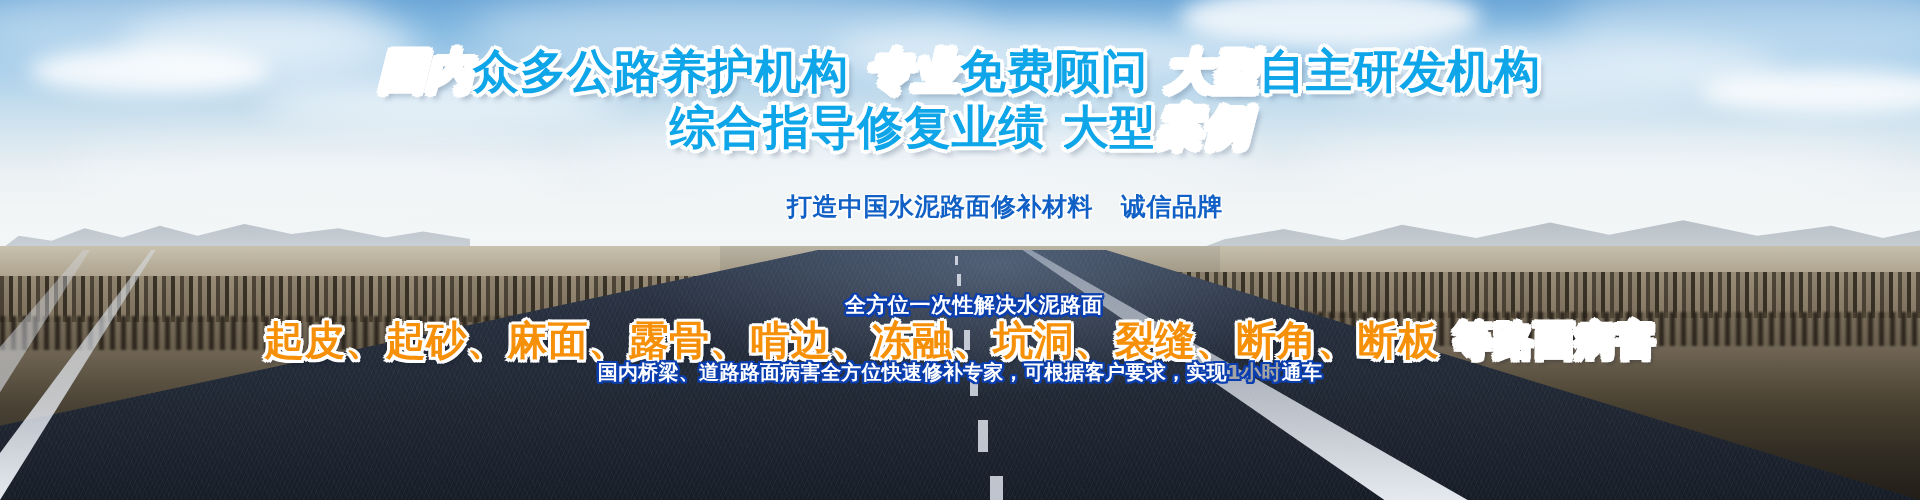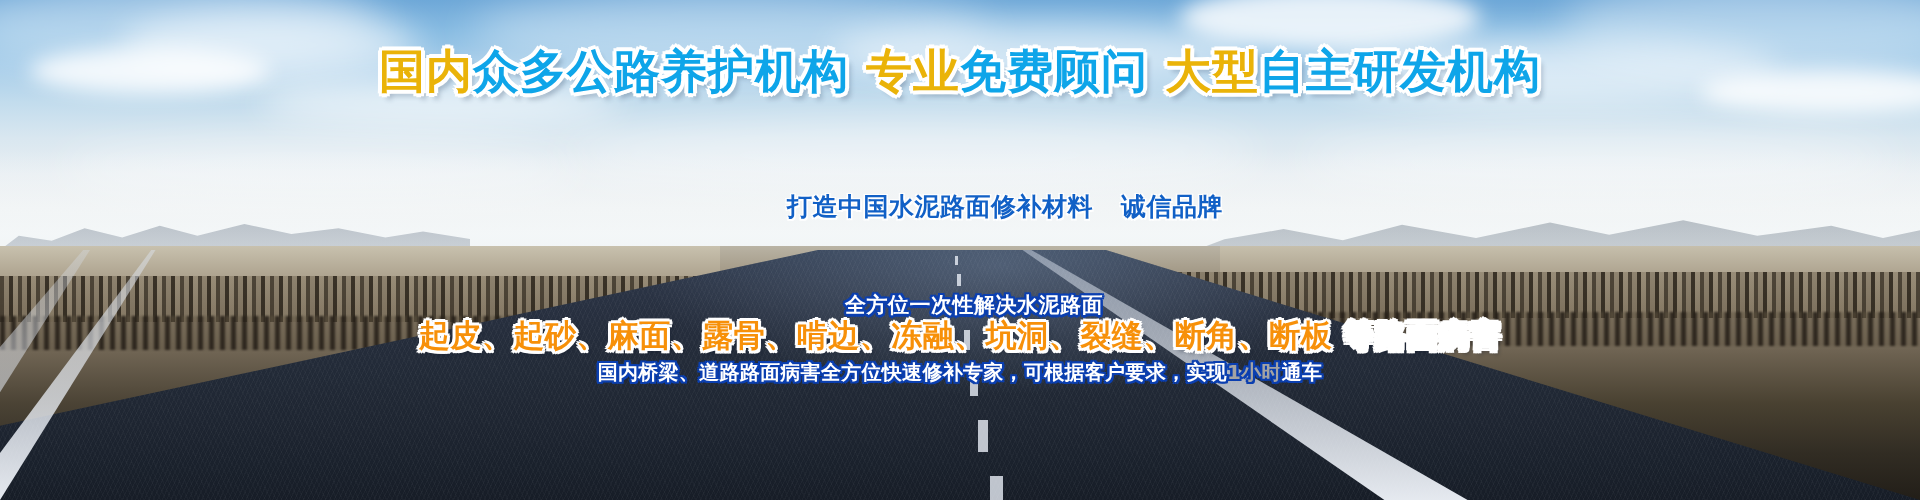--- a/index.html
+++ b/index.html
@@ -204,21 +204,21 @@
     font-weight:bold;
     letter-spacing:1px;
     text-shadow:
       -3px -3px 0 #ffffff, 3px -3px 0 #ffffff,
       -3px  3px 0 #ffffff, 3px  3px 0 #ffffff,
       -4px  0   0 #ffffff, 4px  0   0 #ffffff,
        0   -4px 0 #ffffff, 0    4px 0 #ffffff,
        5px  6px 5px rgba(40,60,90,0.30);
   }
   .h-blue   { color:#0ea5e9; }
-  .h-orange { color:#eab308; }
+  .h-orange { color:#ffffff;font-style:italic; }
 
   
   .midline {
     font-size:25px;
     font-weight:bold;
     color:#1160c6;
     letter-spacing:0.5px;
     text-shadow:
       1.5px 1.5px 0 rgba(255,255,255,0.95),
       -1.5px -1.5px 0 rgba(255,255,255,0.95),
@@ -234,21 +234,21 @@
     letter-spacing:0.5px;
     text-shadow:
       -2px -2px 0 #0b3fb0, 2px -2px 0 #0b3fb0,
       -2px  2px 0 #0b3fb0, 2px  2px 0 #0b3fb0,
       -2.5px 0 0 #0b3fb0, 2.5px 0 0 #0b3fb0,
        0 -2.5px 0 #0b3fb0, 0 2.5px 0 #0b3fb0;
   }
 
   
   .disease {
-    font-size:31px;
+    font-size:40px;
     font-weight:bold;
     letter-spacing:0.5px;
     text-shadow:
       -2.5px -2.5px 0 #ffffff, 2.5px -2.5px 0 #ffffff,
       -2.5px  2.5px 0 #ffffff, 2.5px  2.5px 0 #ffffff,
       -3px 0 0 #ffffff, 3px 0 0 #ffffff,
        0 -3px 0 #ffffff, 0 3px 0 #ffffff,
        3px 4px 4px rgba(10,20,40,0.45);
   }
   .d-orange { color:#f79009; }
@@ -320,20 +320,23 @@
     <div class="lane-center-dash" style="left:964px;  top:80px;  width:6px;  height:20px;"></div>
     <div class="lane-center-dash" style="left:970px;  top:120px; width:8px;  height:26px;"></div>
     <div class="lane-center-dash" style="left:978px;  top:170px; width:10px; height:32px;"></div>
     <div class="lane-center-dash" style="left:990px;  top:226px; width:13px; height:24px;"></div>
   </div>
 
   <div class="txt headline center-x" style="top:48px;">
     <span class="h-orange">国内</span><span class="h-blue">众多公路养护机构</span><span class="h-blue">  </span><span class="h-orange">专业</span><span class="h-blue">免费顾问</span><span class="h-blue">  </span><span class="h-orange">大型</span><span class="h-blue">自主研发机构</span>
   </div>
 
+  <div class="txt headline center-x" style="top:104px;">
+    <span class="h-blue">综合指导修复业绩</span><span class="h-blue">  </span><span class="h-blue">大型</span><span class="h-orange">案例</span>
+  </div>
 
   <div class="txt midline center-x" style="top:194px;margin-left:45px;">
     <span>打造中国水泥路面修补材料</span><span style="display:inline-block;width:28px;"></span><span>诚信品牌</span>
   </div>
 
 
   <div class="txt cap-white center-x" style="top:295px;padding-left:28px;">全方位一次性解决水泥路面</div>
 
   <div class="txt disease center-x" style="top:320px;">
     <span class="d-orange">起皮、起砂、麻面、露骨、啃边、冻融、坑洞、裂缝、断角、断板</span><span class="d-white"> 等路面病害</span>

